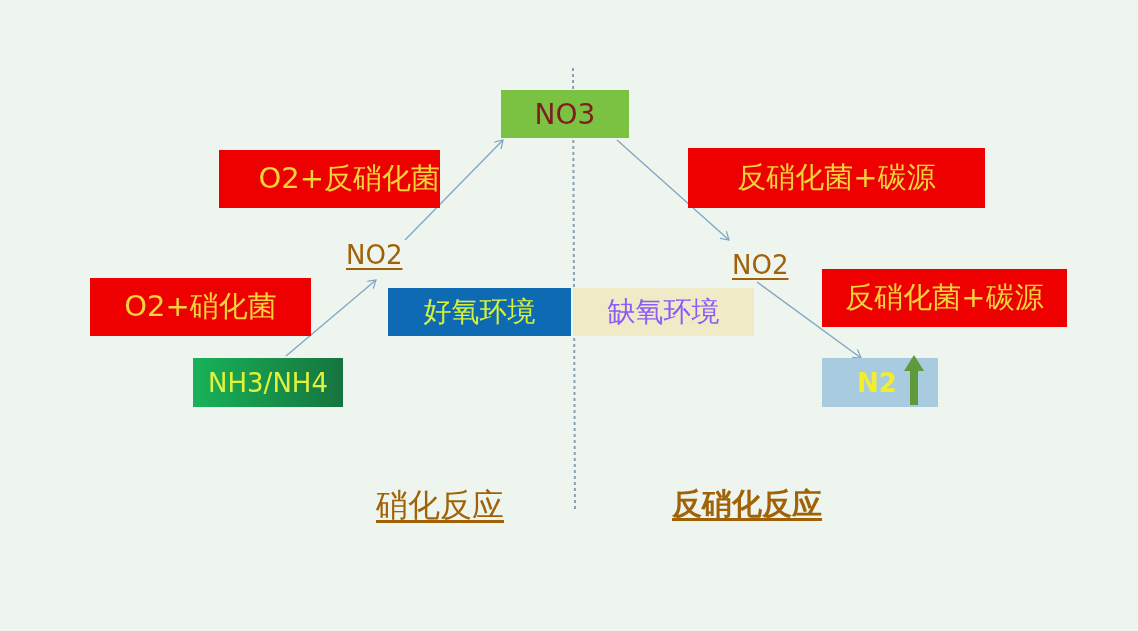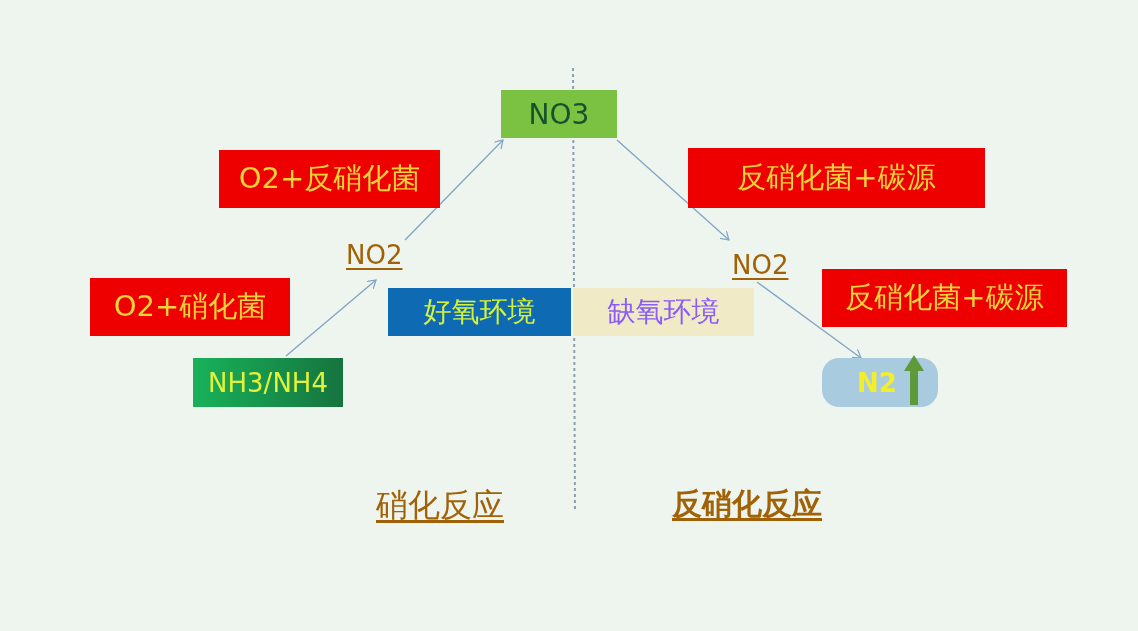--- a/index.html
+++ b/index.html
@@ -27,57 +27,57 @@
 
   <line x1="286" y1="356" x2="376" y2="280" stroke="#7fa6c4" stroke-width="1.3" marker-end="url(#ah)"></line>
 
   <line x1="405" y1="240" x2="503" y2="140" stroke="#7fa6c4" stroke-width="1.3" marker-end="url(#ah)"></line>
 
   <line x1="617" y1="140" x2="729" y2="240" stroke="#7fa6c4" stroke-width="1.3" marker-end="url(#ah)"></line>
 
   <line x1="757" y1="282" x2="861" y2="358" stroke="#7fa6c4" stroke-width="1.3" marker-end="url(#ah)"></line>
 </svg>
 
-<div class="box" style="left:501px;top:90px;width:116px;height:48px;background:#7cc242;color:#14532d;font-size:28px;">
+<div class="box" style="left:501px;top:90px;width:128px;height:48px;background:#7cc242;color:#7f1d1d;font-size:28px;">
   <span>NO3</span>
 </div>
 
-<div class="box red" style="left:219px;top:150px;width:221px;height:58px;">
+<div class="box red" style="left:219px;top:150px;width:221px;height:58px;justify-content:flex-end;">
   <span>O2+反硝化菌</span>
 </div>
 
 <div class="box red" style="left:688px;top:148px;width:297px;height:60px;">
   <span>反硝化菌+碳源</span>
 </div>
 
 <div class="label-under" style="left:346px;top:240px;font-size:26px;">NO2</div>
 
 <div class="label-under" style="left:732px;top:250px;font-size:26px;">NO2</div>
 
-<div class="box red" style="left:90px;top:278px;width:200px;height:58px;">
+<div class="box red" style="left:90px;top:278px;width:221px;height:58px;">
   <span>O2+硝化菌</span>
 </div>
 
 <div class="box red" style="left:822px;top:269px;width:245px;height:58px;">
   <span>反硝化菌+碳源</span>
 </div>
 
 <div class="box" style="left:388px;top:288px;width:183px;height:48px;background:#0f6ab4;color:#d4f23a;font-size:28px;text-align:center;">
   <span>好氧环境</span>
 </div>
 
 <div class="box" style="left:573px;top:288px;width:181px;height:48px;background:#f0ebc6;color:#8b5cf6;font-size:28px;">
   <span>缺氧环境</span>
 </div>
 
 <div class="box" style="left:193px;top:358px;width:150px;height:49px;background:linear-gradient(90deg,#18b25a,#16743e);color:#e2f23a;font-size:26px;">
   <span>NH3/NH4</span>
 </div>
 
-<div class="box" style="left:822px;top:358px;width:116px;height:49px;background:#a9cbe0;color:#f2ee2a;font-size:26px;font-weight:bold;border-radius:17px;">
+<div class="box" style="left:822px;top:358px;width:116px;height:49px;background:#a9cbe0;color:#f2ee2a;font-size:26px;font-weight:bold;">
   <span style="margin-left:-6px;">N2</span>
   <svg width="20" height="50" style="position:absolute;left:82px;top:-3px;">
     <polygon points="10,0 20,16 14,16 14,50 6,50 6,16 0,16" fill="#5e9a3a"></polygon>
   </svg>
 </div>
 
 <div class="label-under" style="left:376px;top:484px;font-size:32px;">硝化反应</div>
 <div class="label-under" style="left:672px;top:484px;font-size:30px;font-weight:bold;">反硝化反应</div>
 
 </body></html>

